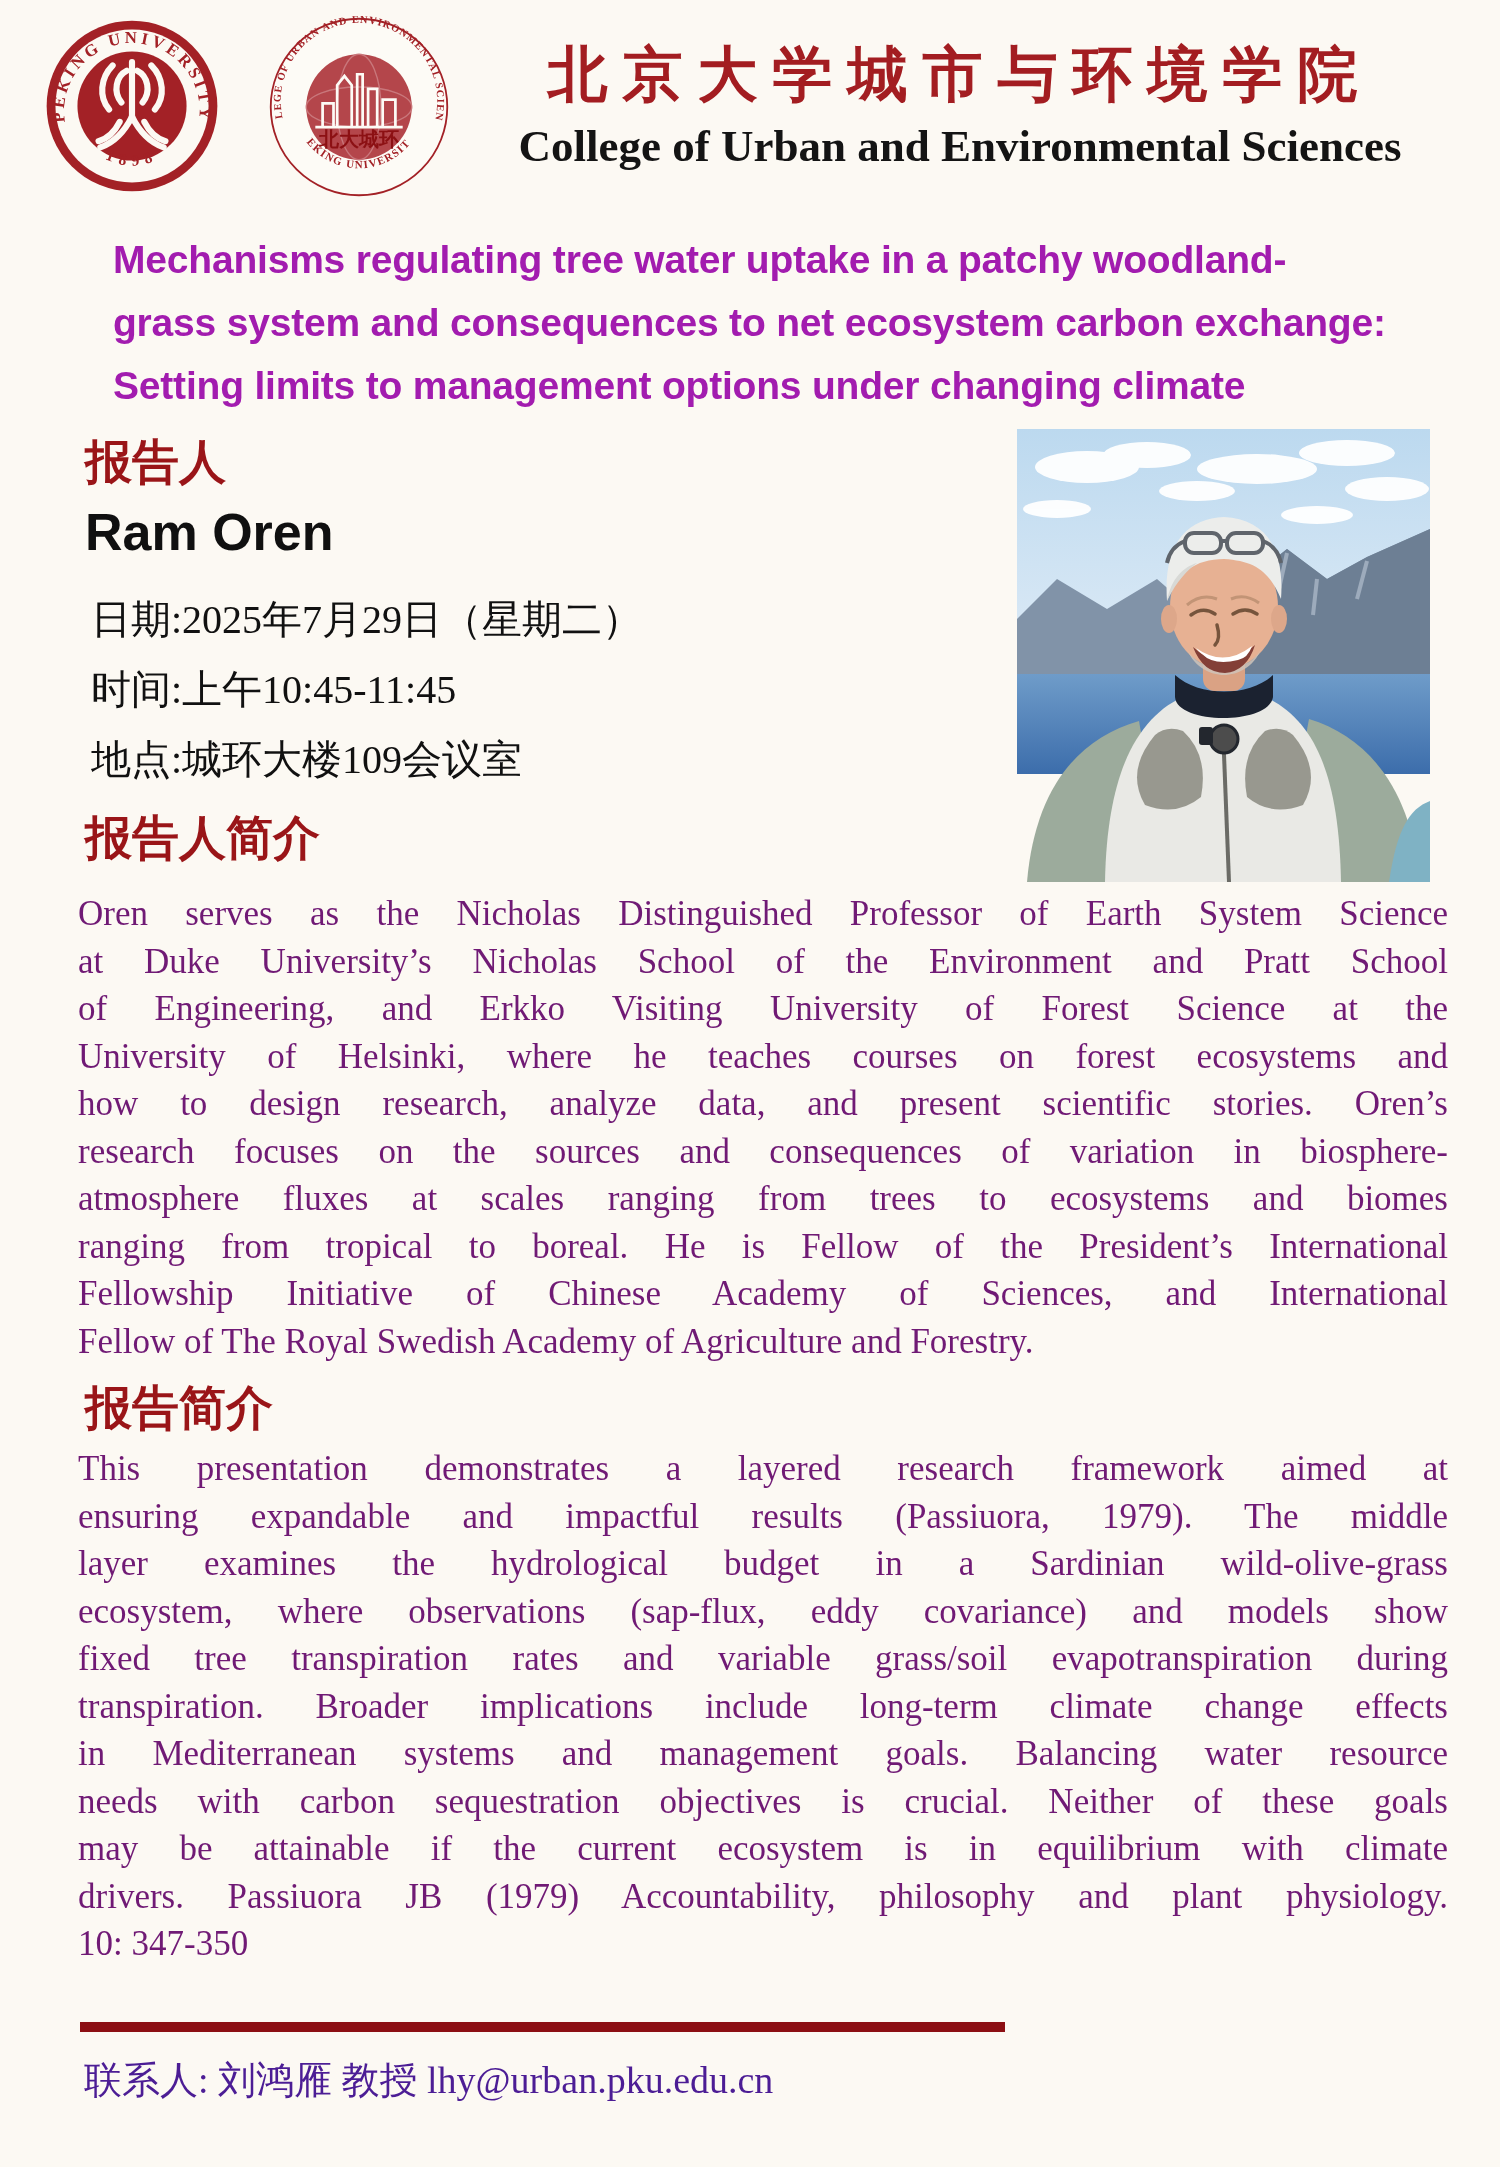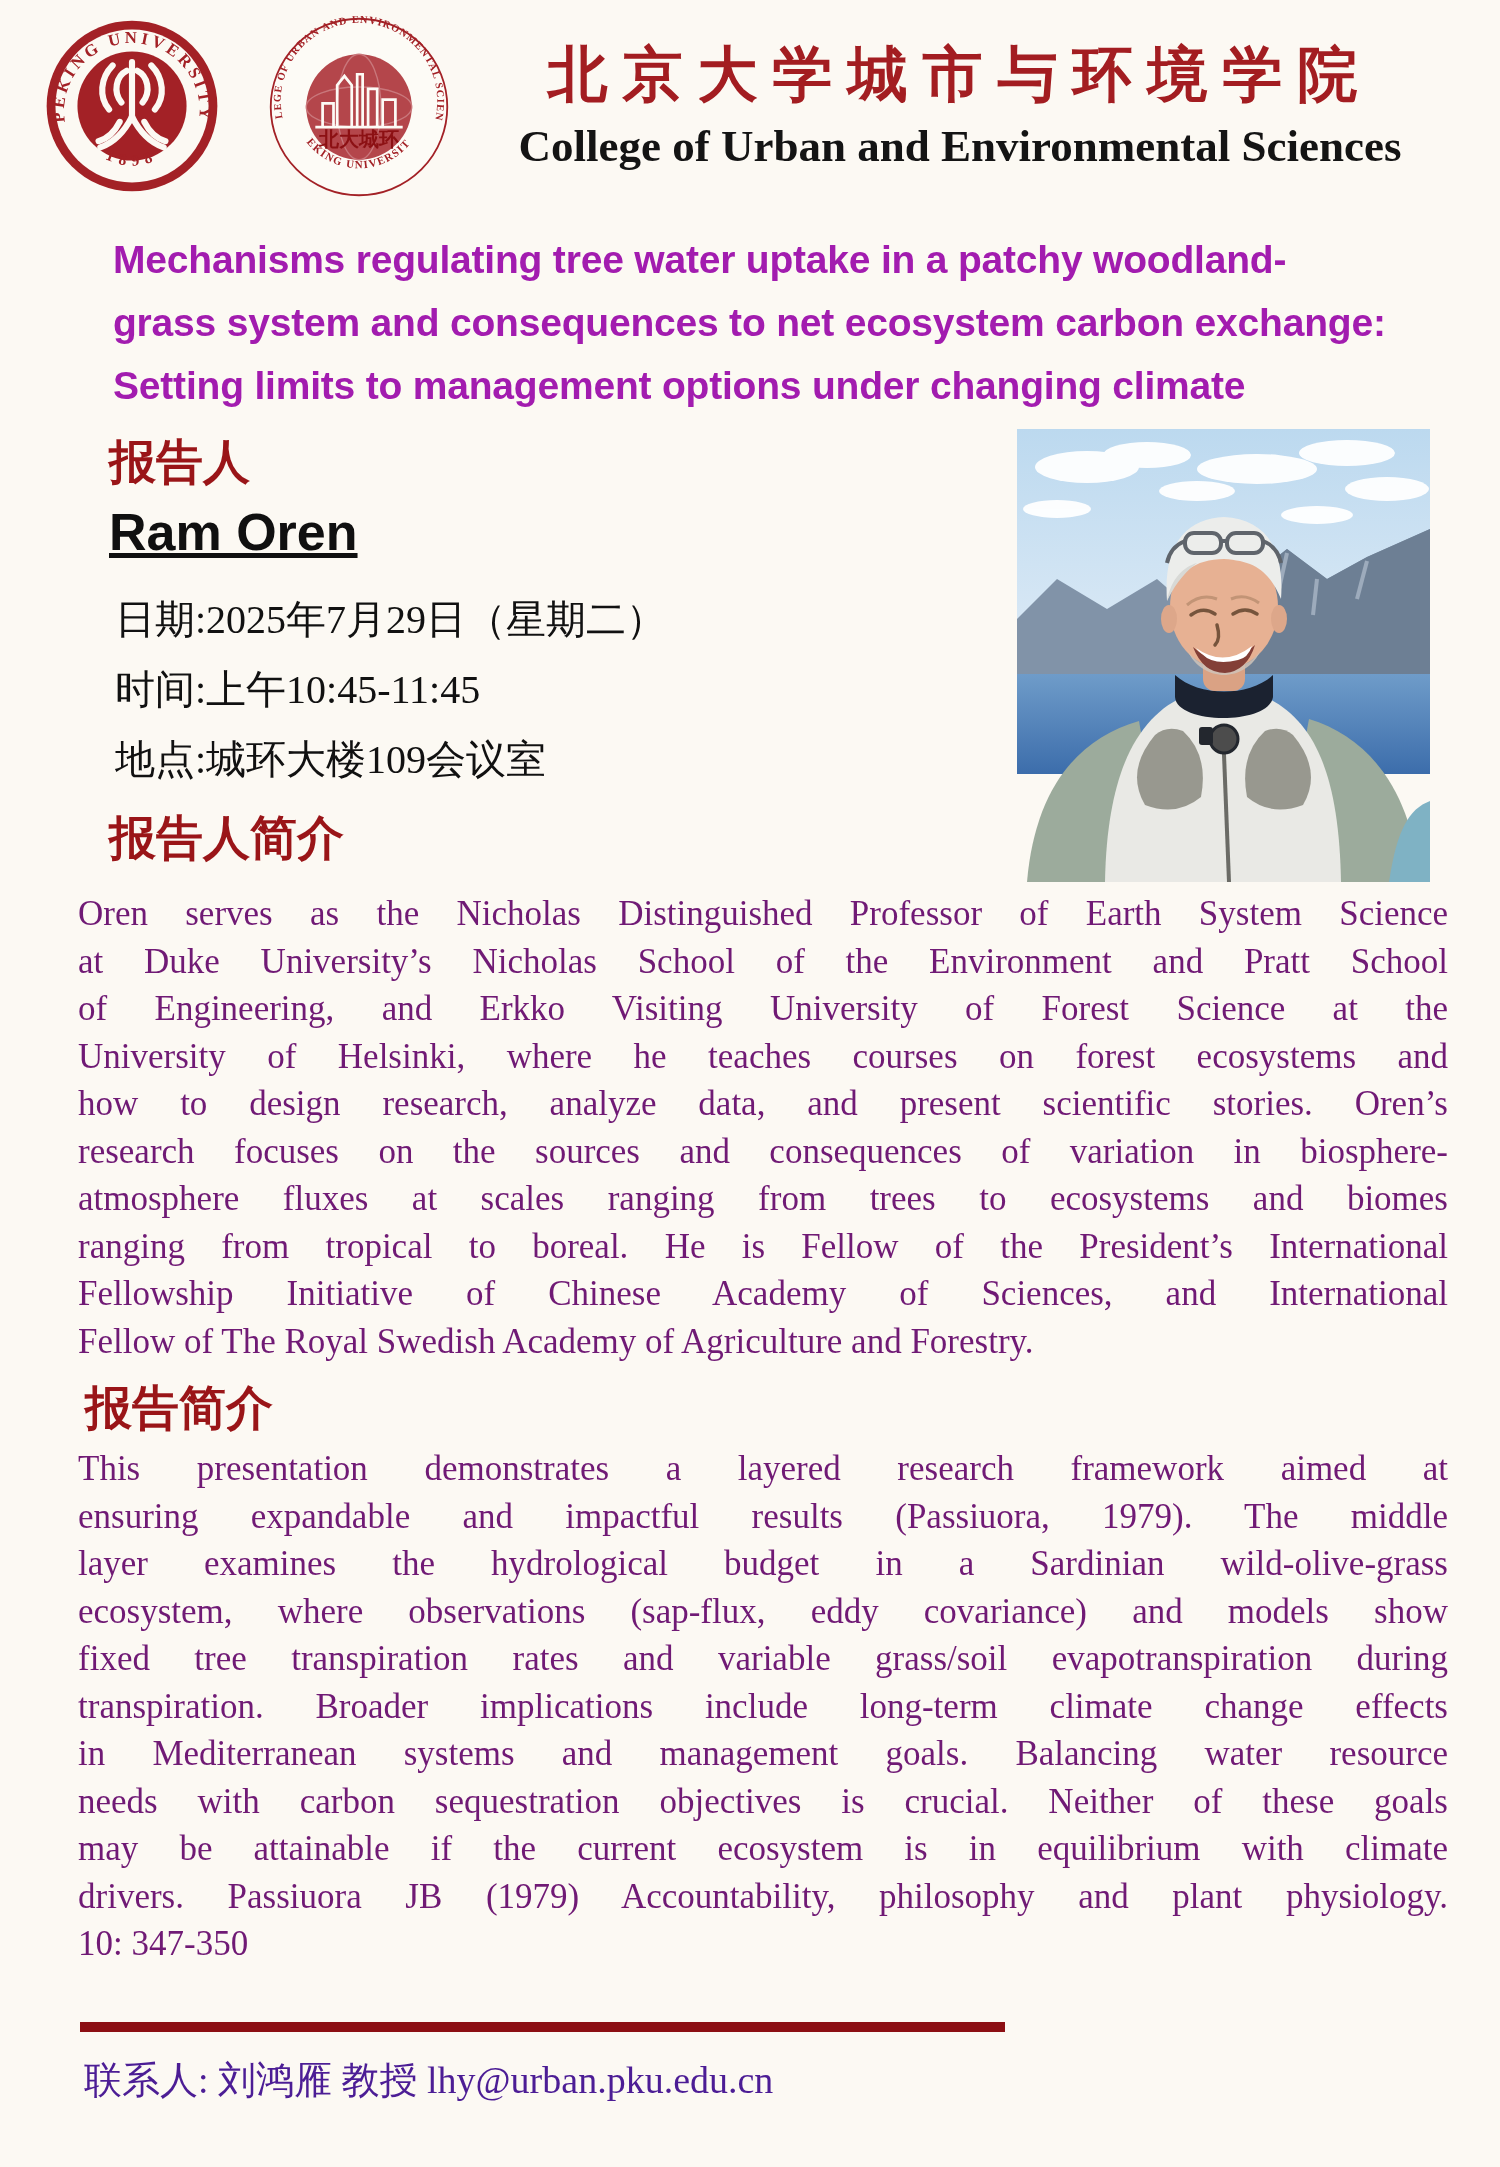--- a/index.html
+++ b/index.html
@@ -55,39 +55,37 @@
     font-size:39px;
     line-height:63px;
     color:#a21caf;
     letter-spacing:-0.2px;
   }
   .title-line{white-space:nowrap;}
 
   
   .speaker-row{
     display:flex;
-    margin:16px 0 0 8px;
-    padding-left:16px;
+    margin:16px 0 0 0;
   }
   .speaker-info{flex:1 1 auto;padding-left:85px;}
   .section-label{
     font-family:"Liberation Serif", serif;
     font-weight:bold;
     font-size:47px;
     line-height:58px;
     color:#9a1518;
   }
   .speaker-name{
     font-family:"Liberation Sans", sans-serif;
     font-weight:700;
     font-size:52px;
     line-height:62px;
     color:#101010;
     margin-top:10px;
-    text-decoration:underline;
   }
   .detail-lines{margin-top:22px;}
   .detail-line{
     font-family:"Liberation Serif", serif;
     font-size:40px;
     line-height:70px;
     color:#111;
     white-space:nowrap;
     padding-left:6px;
   }

